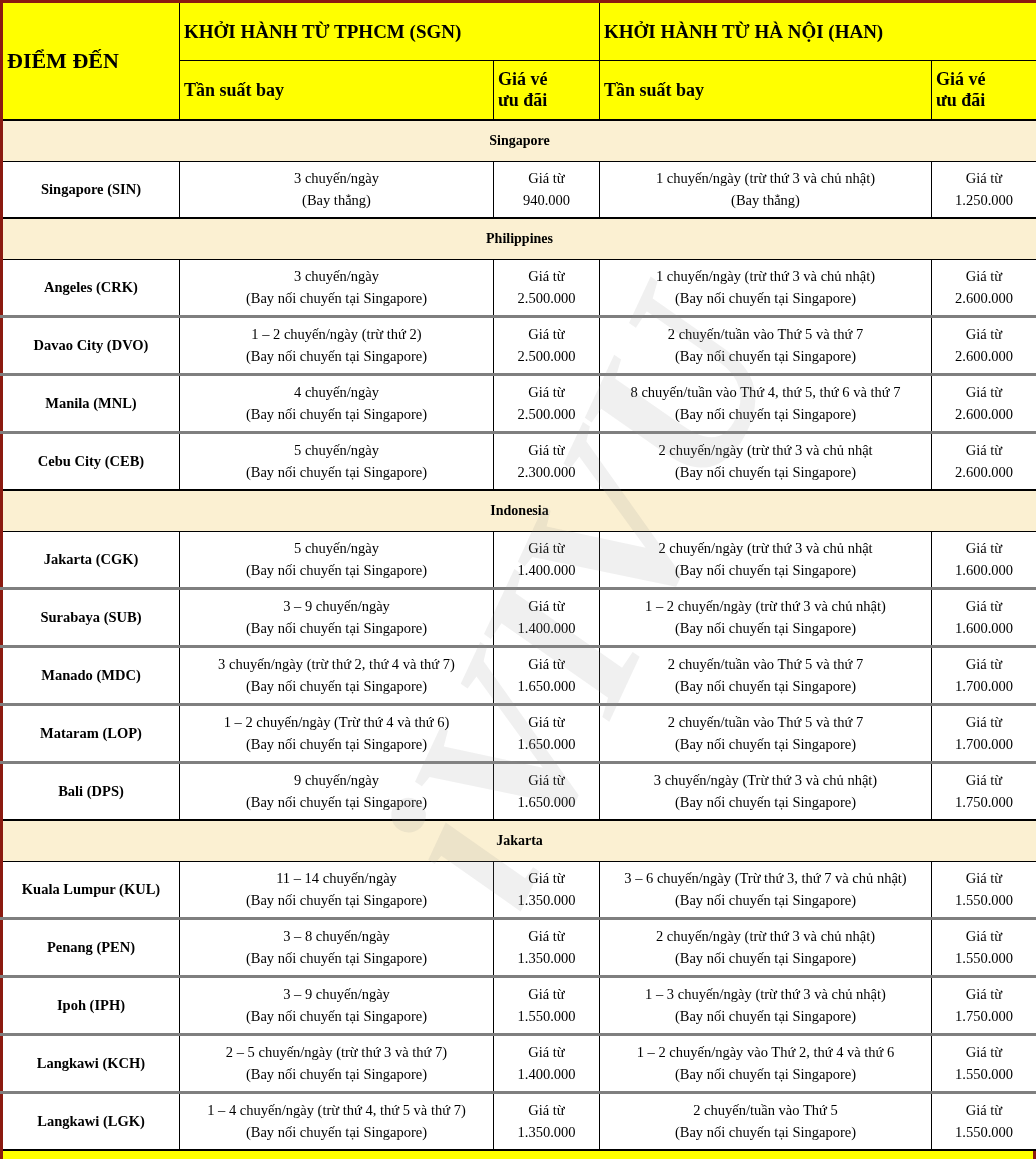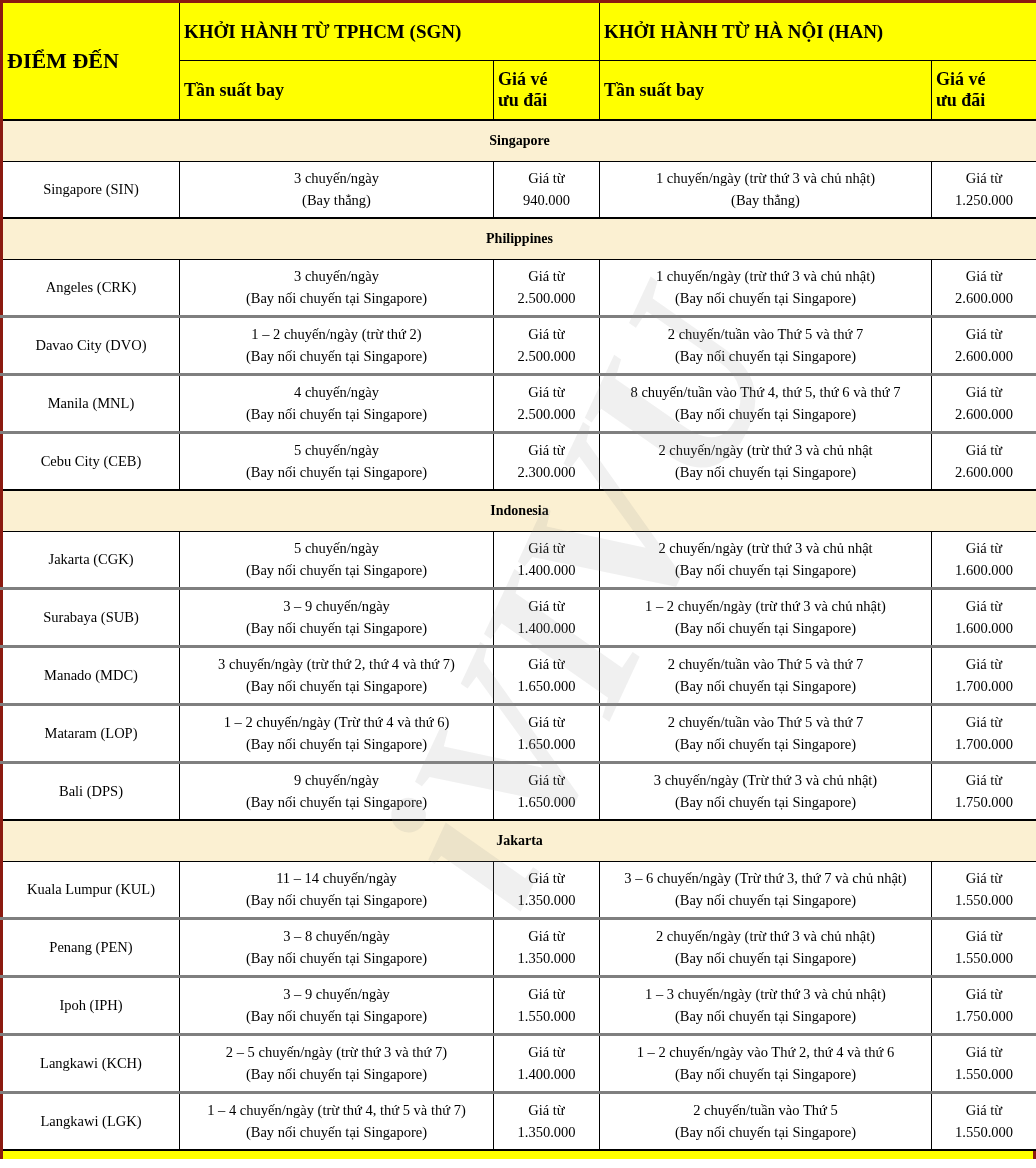--- a/index.html
+++ b/index.html
@@ -48,21 +48,21 @@
     background:#fbf0d2;
     font-weight:bold;
     font-size:14px;
     height:34px;
     border-top:2px solid #000;
     border-bottom:1px solid #000;
     margin-top:36px;
   }
   tr.data-row td{height:49px;}
   tr.data-row + tr.data-row td{border-top:3px solid #7f7f7f;}
-  td.dest{font-weight:normal;}
+  td.dest{font-weight:bold;}
 
   .watermark{
     position:absolute;
     left:330px;
     top:220px;
     width:500px;
     height:760px;
     display:flex;
     align-items:center;
     justify-content:center;

